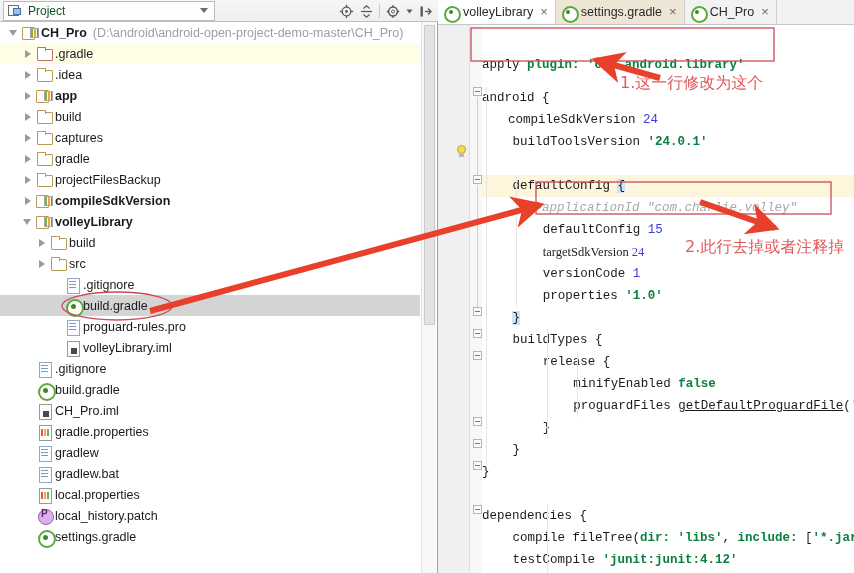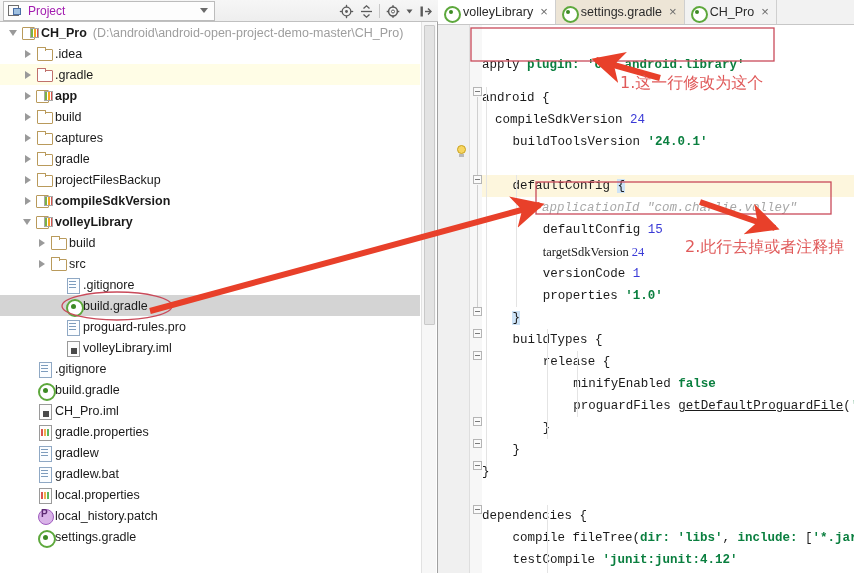--- a/index.html
+++ b/index.html
@@ -45,21 +45,21 @@
   }
   #proj-combo .pico .b1 {
     position: absolute; left: 0; top: 1px; width: 11px; height: 11px;
     border: 1px solid #6d6d6d; background: #fbfbfb;
   }
   #proj-combo .pico .b2 {
     position: absolute; left: 5px; top: 4px; width: 8px; height: 7px;
     border: 1px solid #4a6fa5; background: #9fc0e0;
   }
   #proj-combo .ptext {
-    font-size: 12px; color: #a21caf; line-height: 18px;
+    font-size: 12px; color: #14532d; line-height: 18px;
     flex: 1; white-space: nowrap; overflow: hidden;
   }
   #proj-combo .pcaret {
     width: 0; height: 0; margin-right: 6px;
     border-left: 4px solid transparent;
     border-right: 4px solid transparent;
     border-top: 5px solid #6b6b6b;
   }
   #hdr-tools {
     position: absolute; right: 3px; top: 0;
@@ -401,35 +401,35 @@
     <div id="tree">
         <div class="trow">
           <span style="width: 6px; flex: 0 0 auto;"></span>
           <span class="tw">
             <span class="arrow-d"></span>
           </span>
           <span class="icon ic-mod"></span>
           <span class="lbl bold">CH_Pro</span>
           <span class="path">(D:\android\android-open-project-demo-master\CH_Pro)</span>
         </div>
+        <div class="trow hl-yellow">
+          <span style="width: 20px; flex: 0 0 auto;"></span>
+          <span class="tw">
+            <span class="arrow-r"></span>
+          </span>
+          <span class="icon ic-folder red"></span>
+          <span class="lbl">.gradle</span>
+        </div>
         <div class="trow">
           <span style="width: 20px; flex: 0 0 auto;"></span>
           <span class="tw">
             <span class="arrow-r"></span>
           </span>
           <span class="icon ic-folder"></span>
           <span class="lbl">.idea</span>
-        </div>
-        <div class="trow hl-yellow">
-          <span style="width: 20px; flex: 0 0 auto;"></span>
-          <span class="tw">
-            <span class="arrow-r"></span>
-          </span>
-          <span class="icon ic-folder red"></span>
-          <span class="lbl">.gradle</span>
         </div>
         <div class="trow">
           <span style="width: 20px; flex: 0 0 auto;"></span>
           <span class="tw">
             <span class="arrow-r"></span>
           </span>
           <span class="icon ic-mod"></span>
           <span class="lbl bold">app</span>
         </div>
         <div class="trow">
@@ -620,21 +620,21 @@
       <div class="fold" style="top:392px"></div>
       <div class="fold" style="top:414px"></div>
       <div class="fold" style="top:436px"></div>
       <div class="fold" style="top:480px"></div>
     </div>
 
     <div id="code-area">
         <div class="hl-row" style="top: 150px;"></div>
         <div class="cl" style="top: 29px; left: 0px;"><span>apply </span><span class="kw">plugin:</span><span> </span><span class="str">'com.android.library'</span></div>
         <div class="cl" style="top: 62px; left: 0px;"><span>android {</span></div>
-        <div class="cl" style="top: 84px; left: 13px;"><span>compileSdkVersion </span><span class="num">24</span></div>
+        <div class="cl" style="top: 84px; left: 26px;"><span>compileSdkVersion </span><span class="num">24</span></div>
         <div class="cl" style="top: 106px; left: 30.4px;"><span>buildToolsVersion </span><span class="str">'24.0.1'</span></div>
         <div class="cl" style="top: 150px; left: 30.4px;"><span>defaultConfig </span><span class="cursorbox">{</span></div>
         <div class="cl" style="top: 172px; left: 0px;"><span class="gray">        applicationId "com.charlie.volley"</span></div>
         <div class="cl" style="top: 194px; left: 60.8px;"><span>defaultConfig </span><span class="num">15</span></div>
         <div class="cl" style="top: 216px; left: 60.8px; font-family: Liberation Serif, serif;"><span>targetSdkVersion </span><span class="num">24</span></div>
         <div class="cl" style="top: 238px; left: 60.8px;"><span>versionCode </span><span class="num">1</span></div>
         <div class="cl" style="top: 260px; left: 60.8px;"><span>properties </span><span class="str">'1.0'</span></div>
         <div class="cl" style="top: 282px; left: 30.4px;"><span class="cursorbox">}</span></div>
         <div class="cl" style="top: 304px; left: 30.4px;"><span>buildTypes {</span></div>
         <div class="cl" style="top: 326px; left: 60.8px;"><span>release {</span></div>

